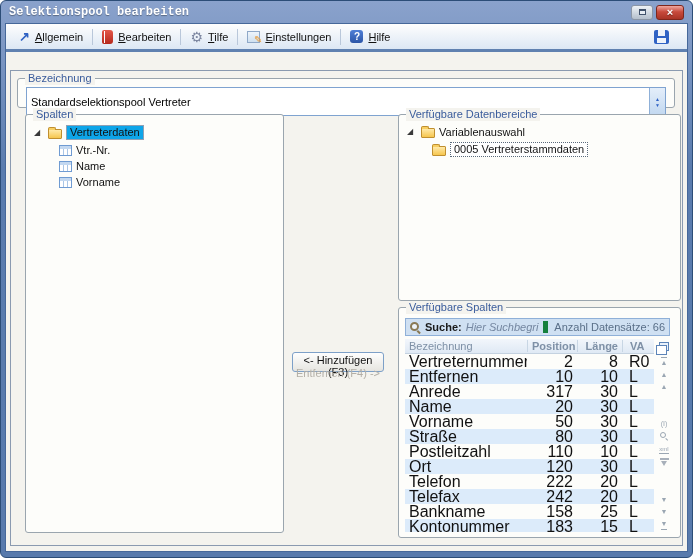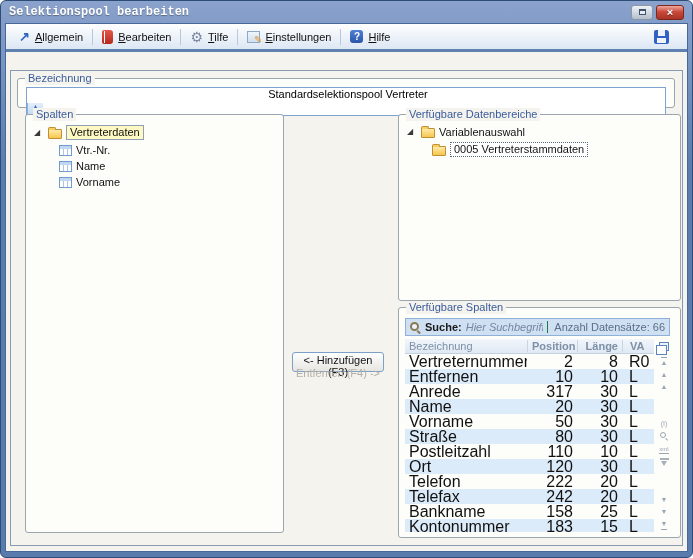--- a/index.html
+++ b/index.html
@@ -54,21 +54,21 @@
 
   .tabpage { position:absolute; left:4px; right:4px; top:46px; bottom:5px;
     border:1px solid #8a9ab0; background:#f4f3ee; }
 
   
   .fs { position:absolute; border:1px solid #9aa5ae; border-radius:3px; background:#fdfdfa; }
   .legend { position:absolute; top:-7px; left:7px; font-size:11px; color:#3a5c9c;
     background:#f4f3ee; padding:0 3px; line-height:13px; white-space:nowrap; }
   .fs-bez { left:6px; right:7px; top:7px; height:30px; }
   .combo { position:absolute; left:8px; right:8px; top:8px; height:29px;
-    border:1px solid #7fa3d0; background:#fff; display:flex; align-items:stretch;flex-direction:column; }
+    border:1px solid #7fa3d0; background:#fff; display:flex; align-items:stretch; }
   .combo-text { font-size:11px; padding-left:4px; flex:1; align-self:center; }
   .spin { width:16px; background:linear-gradient(#e4eefa,#c2d8f0); border-left:1px solid #8fb0d8;
     display:flex; flex-direction:column; align-items:center; justify-content:center; }
   .spin span { font-size:5px; line-height:6px; color:#2f62c4; }
 
   .fs-spalten { left:14px; width:259px; top:43px; height:419px; }
   .fs-daten   { left:387px; width:283px; top:43px; height:187px; }
   .fs-vsp     { left:387px; width:283px; top:236px; height:231px;padding-left:26px; }
 
   
@@ -77,36 +77,36 @@
   .trow.child { margin:4px 0 0 33px; }
   .expander { font-size:8px; line-height:8px; color:#3a3a3a; width:10px; }
   .folder { width:14px; height:10px; background:linear-gradient(#ffe9a8,#f6c64e);
     border:1px solid #c08f2f; border-radius:1px; position:relative; margin-top:3px; flex:0 0 auto; }
   .folder::before { content:""; position:absolute; top:-3px; left:-1px; width:6px; height:2px;
     background:#f8cf62; border:1px solid #c08f2f; border-bottom:none; border-radius:2px 2px 0 0; }
   .tblicon { width:13px; height:11px; border:1px solid #6f9bd2; background-color:#fff; flex:0 0 auto;
     background-image:linear-gradient(#c3d8f0,#c3d8f0),
       linear-gradient(90deg, transparent 0 3px, #aac6e6 3px 4px, transparent 4px 7px, #aac6e6 7px 8px, transparent 8px 100%);
     background-size:100% 3px,100% 100%; background-repeat:no-repeat,no-repeat; }
-  .box-solid  { border:1px solid #8fa0b4; background:#fef9c3; padding:0 3px; line-height:13px; }
+  .box-solid  { border:1px solid #8fa0b4; background:#0ea5e9; padding:0 3px; line-height:13px; }
   .box-dotted { border:1px dotted #5a6a7a; background:#fff; padding:0 3px; line-height:13px; }
 
   
   .sbar { position:absolute; left:6px; right:10px; top:10px; height:18px; background:#cfe0f2;
     border:1px solid #8fb0d8; display:flex; align-items:center; font-size:11px; padding:0 4px; gap:4px; }
   .mag { width:11px; height:11px; position:relative; flex:0 0 auto; }
   .mag::before { content:""; position:absolute; left:0; top:0; width:5px; height:5px;
     border:2px solid #8a7a55; border-radius:50%; background:#eef4fa; }
   .mag::after { content:""; position:absolute; left:8px; top:8px; width:4px; height:2px;
     background:#8a7a55; transform:rotate(45deg); transform-origin:0 0; }
   .suche { font-weight:bold; color:#1a1a1a; }
   .search-input { flex:1; min-width:10px; border:none; background:transparent; outline:none;
     font-size:11px; font-style:italic; color:#333; padding:0; }
   .search-input::placeholder { color:#7486a0; font-style:italic; opacity:1; }
-  .count { color:#5a6f88; border-left:1px solid #15803d; padding-left:6px; white-space:nowrap; }
+  .count { color:#5a6f88; border-left:5px solid #15803d; padding-left:6px; white-space:nowrap; }
 
   .grid { position:absolute; left:6px; right:6px; top:31px; bottom:5px; display:flex; }
   .gmain { flex:1; overflow:hidden; }
   .ghead { display:flex; height:15px; align-items:center; background:linear-gradient(#f2f6fb,#dfe9f4);
     color:#7e90a6; font-size:11px; border-bottom:1px solid #c4d2e0; }
   .ghead .c + .c { border-left:1px solid #c8d6e4;font-weight:bold; }
   .grow { display:flex; height:15px; align-items:center; font-size:16px; color:#111; }
   .grow.alt { background:#dcebfa; }
   .c { padding:0 4px; overflow:hidden; white-space:nowrap; }
   .c-name { width:122px; }

